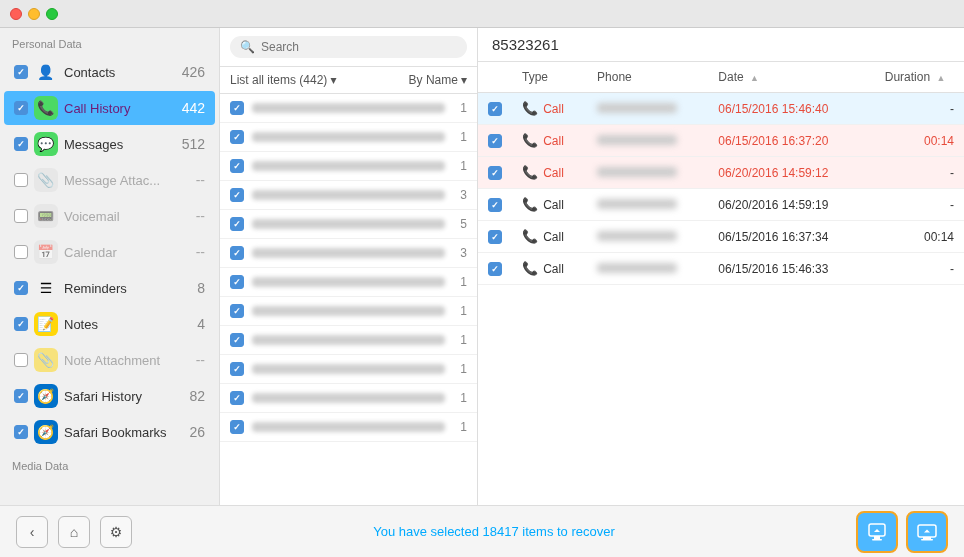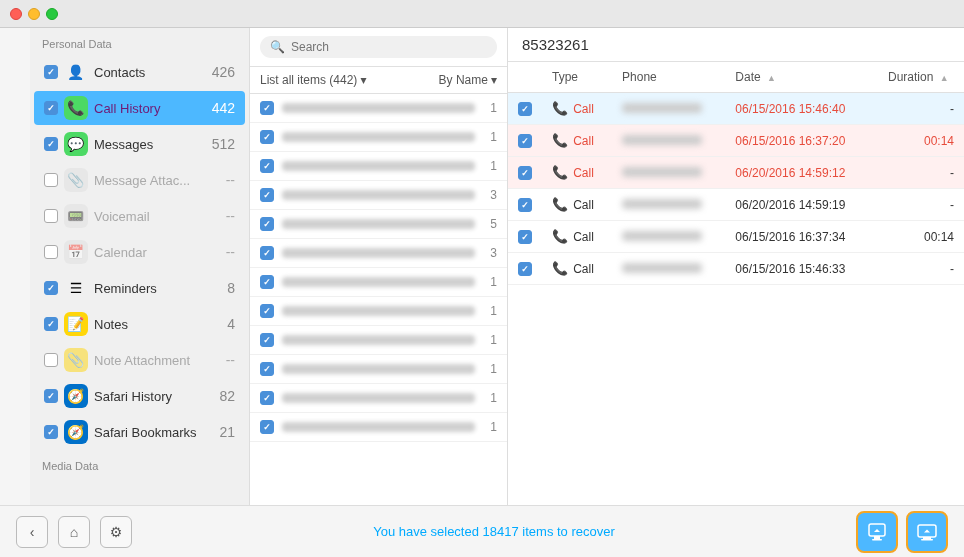--- a/index.html
+++ b/index.html
@@ -34,21 +34,20 @@
     }
     .tl-red { background: #ff5f56; border: 1px solid #e0443e; }
     .tl-yellow { background: #ffbd2e; border: 1px solid #dea123; }
     .tl-green { background: #27c93f; border: 1px solid #1aab29; }
 
     
     .main-container {
       display: flex;
       flex: 1;
       overflow: hidden;
-      padding-left: 30px;
     }
 
     
     .sidebar {
       width: 220px;
       background: #f0f0f0;
       border-right: 1px solid #ddd;
       display: flex;
       flex-direction: column;
       overflow-y: auto;
@@ -399,21 +398,21 @@
       <div class="cb checked"></div>
       <div class="icon-circle icon-safari">🧭</div>
       <span class="sidebar-item-name">Safari History</span>
       <span class="sidebar-item-count">82</span>
     </div>
 
     <div class="sidebar-item">
       <div class="cb checked"></div>
       <div class="icon-circle icon-safaribk">🧭</div>
       <span class="sidebar-item-name">Safari Bookmarks</span>
-      <span class="sidebar-item-count">21</span>
+      <span class="sidebar-item-count">26</span>
     </div>
 
     <div class="section-label">Media Data</div>
   </div>
 
   <div class="middle-panel">
     <div class="search-bar">
       <div class="search-input-wrap">
         <span class="search-icon-svg">🔍</span>
         <input type="text" placeholder="Search" style="">

